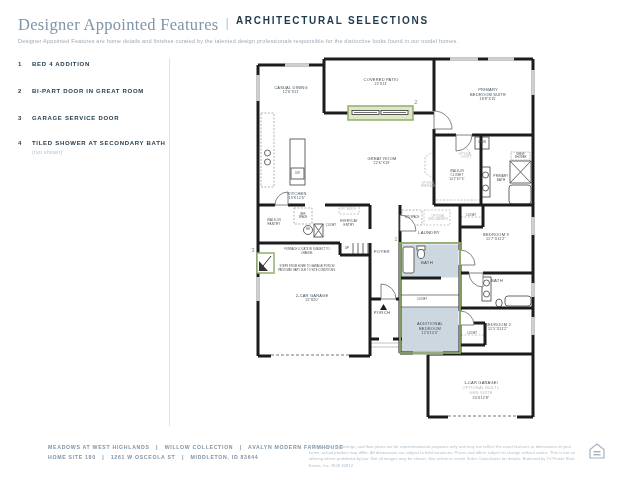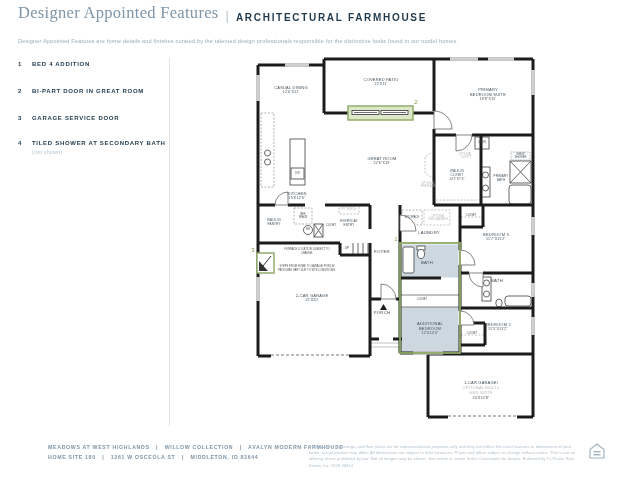--- a/index.html
+++ b/index.html
@@ -1,20 +1,20 @@
 <!DOCTYPE html>
 <html><head>
 <meta charset="utf-8">
 <style>
   html,body{margin:0;padding:0;}
   body{font-family:"Liberation Sans",sans-serif;}
   #page{position:relative;width:621px;height:480px;background:#ffffff;overflow:hidden;}
 
   
-  .hdr{position:absolute;left:18px;top:3px;display:flex;align-items:flex-end;white-space:nowrap;}
+  .hdr{position:absolute;left:18px;top:15px;display:flex;align-items:flex-start;white-space:nowrap;}
   .hdr .title{font-family:"Liberation Serif",serif;font-size:16.5px;color:#7f95a8;font-weight:400;letter-spacing:.3px;}
   .hdr .pipe{color:#b9c6cf;font-size:13px;margin:0 7px;font-weight:300;}
   .hdr .section{font-size:10px;font-weight:bold;letter-spacing:1.7px;color:#1f3a4d;}
   .desc{position:absolute;left:18px;top:38px;font-size:5.5px;color:#9aa9b6;letter-spacing:.2px;}
 
   
   .features{position:absolute;left:18px;top:57px;width:200px;}
   .feat{position:absolute;left:0;color:#1d3749;font-size:6px;font-weight:bold;letter-spacing:.7px;white-space:nowrap;}
   .feat .num{display:inline-block;width:14px;}
   .feat .note{display:block;margin-left:14px;margin-top:3px;color:#b3c0ca;font-weight:400;letter-spacing:.4px;font-size:5px;}
@@ -41,21 +41,21 @@
   .eh-icon{position:absolute;left:589px;top:443px;}
 </style>
 </head>
 <body>
 
 <div id="page">
 
   <div class="hdr">
     <span class="title">Designer Appointed Features</span>
     <span class="pipe">|</span>
-    <span class="section">ARCHITECTURAL FARMHOUSE</span>
+    <span class="section">ARCHITECTURAL SELECTIONS</span>
   </div>
   <div class="desc">Designer Appointed Features are home details and finishes curated by the talented design professionals responsible for the distinctive looks found in our model homes.</div>
 
   <div class="features">
     <div class="feat" style="top:4px;">
       <span class="num">1</span><span>BED 4 ADDITION</span>
     </div>
     <div class="feat" style="top:31px;">
       <span class="num">2</span><span>BI-PART DOOR IN GREAT ROOM</span>
     </div>

